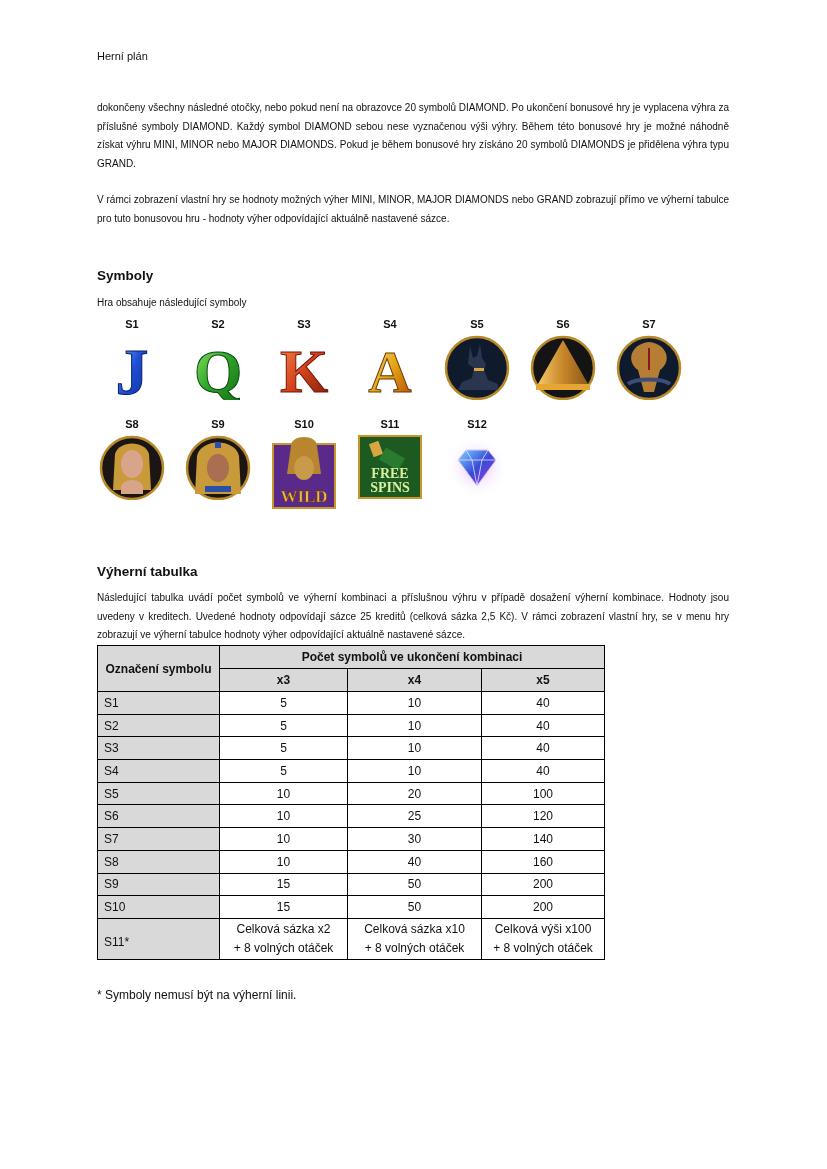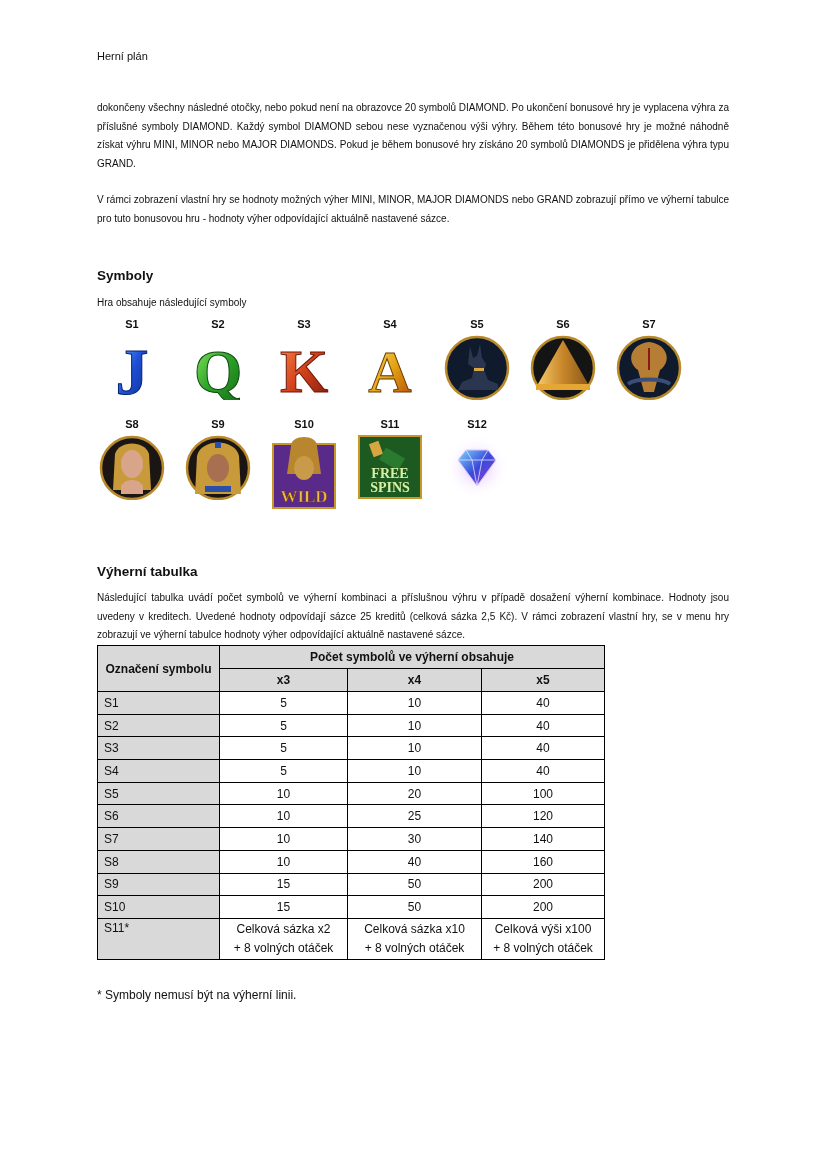--- a/index.html
+++ b/index.html
@@ -180,21 +180,21 @@
 <table class="pay">
   <colgroup>
       <col style="width:122px">
       <col style="width:128px">
       <col style="width:134px">
       <col style="width:123px">
     </colgroup>
   <thead>
     <tr>
       <th rowspan="2">Označení symbolu</th>
-      <th colspan="3">Počet symbolů ve výherní obsahuje</th>
+      <th colspan="3">Počet symbolů ve ukončení kombinaci</th>
     </tr>
     <tr>
       <th>x3</th>
       <th>x4</th>
       <th>x5</th>
     </tr>
   </thead>
   <tbody id="paytable-body">
       <tr>
         <td class="label">S1</td>
@@ -252,21 +252,21 @@
       </tr>
       <tr>
         <td class="label">S10</td>
         <td class="val">15</td>
         <td class="val">50</td>
         <td class="val">200</td>
       </tr>
     </tbody>
   <tbody>
     <tr>
-      <td class="label" style="vertical-align:top; padding-top:2px;">S11*</td>
+      <td class="label" style="vertical-align:top; padding-top:16px;">S11*</td>
       <td class="val two">
           <div>Celková sázka x2</div>
           <div>+ 8 volných otáček</div>
         </td>
       <td class="val two">
           <div>Celková sázka x10</div>
           <div>+ 8 volných otáček</div>
         </td>
       <td class="val two">
           <div>Celková výši x100</div>

